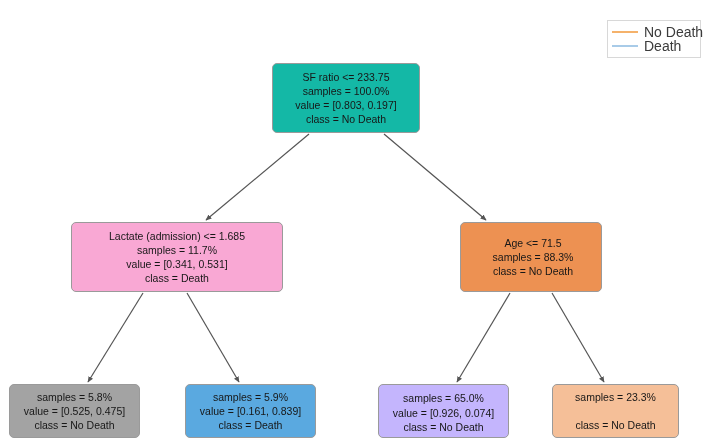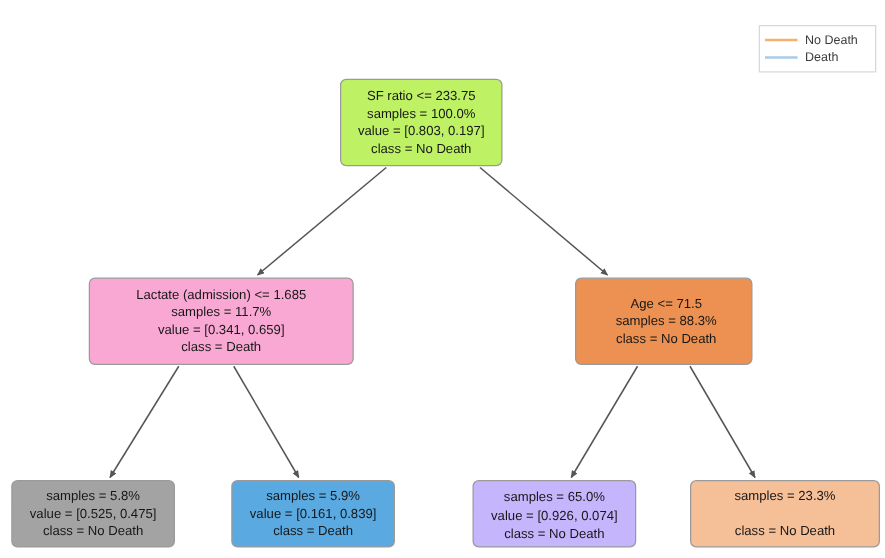--- a/index.html
+++ b/index.html
@@ -43,21 +43,21 @@
   }
   .legend-swatch {
     width: 26px;
     height: 0;
     border-top-width: 2px;
     border-top-style: solid;
     margin-right: 6px;
     flex: none;
   }
   .legend-label {
-    font-size: 10px;
+    font-size: 14px;
     color: #3b3b3b;
     white-space: nowrap;
   }
   
   .node {
     position: absolute;
     box-sizing: border-box;
     border-radius: 5px;
     border: 1px solid #9a9a9a;
     display: flex;
@@ -99,30 +99,30 @@
         <line x1="309" y1="134" x2="206" y2="220" stroke="#555555" stroke-width="1.2" marker-end="url(#arrowhead)"></line>
         <line x1="384" y1="134" x2="486" y2="220" stroke="#555555" stroke-width="1.2" marker-end="url(#arrowhead)"></line>
         <line x1="143" y1="293" x2="88" y2="382" stroke="#555555" stroke-width="1.2" marker-end="url(#arrowhead)"></line>
         <line x1="187" y1="293" x2="239" y2="382" stroke="#555555" stroke-width="1.2" marker-end="url(#arrowhead)"></line>
         <line x1="510" y1="293" x2="457" y2="382" stroke="#555555" stroke-width="1.2" marker-end="url(#arrowhead)"></line>
         <line x1="552" y1="293" x2="604" y2="382" stroke="#555555" stroke-width="1.2" marker-end="url(#arrowhead)"></line>
       </g>
   </svg>
 
   <div id="nodes">
-      <div class="node" style="left: 272px; top: 63px; width: 130px; height: 70px; background: #bef264;">
+      <div class="node" style="left: 272px; top: 63px; width: 148px; height: 70px; background: #14b8a6;">
         <div class="node-line">SF ratio &lt;= 233.75</div>
         <div class="node-line">samples = 100.0%</div>
         <div class="node-line">value = [0.803, 0.197]</div>
         <div class="node-line">class = No Death</div>
       </div>
       <div class="node" style="left: 71px; top: 222px; width: 212px; height: 70px; background: #f9a8d4; justify-content: center;">
         <div class="node-line">Lactate (admission) &lt;= 1.685</div>
         <div class="node-line">samples = 11.7%</div>
-        <div class="node-line">value = [0.341, 0.659]</div>
+        <div class="node-line">value = [0.341, 0.531]</div>
         <div class="node-line">class = Death</div>
       </div>
       <div class="node" style="left: 460px; top: 222px; width: 142px; height: 70px; background: rgb(237, 145, 82); padding-left: 11px;">
         <div class="node-line">Age &lt;= 71.5</div>
         <div class="node-line">samples = 88.3%</div>
         <div class="node-line">class = No Death</div>
       </div>
       <div class="node" style="left: 9px; top: 384px; width: 131px; height: 54px; background: #a3a3a3;">
         <div class="node-line">samples = 5.8%</div>
         <div class="node-line">value = [0.525, 0.475]</div>
@@ -131,21 +131,21 @@
       <div class="node" style="left: 185px; top: 384px; width: 131px; height: 54px; background: rgb(90, 169, 224);">
         <div class="node-line">samples = 5.9%</div>
         <div class="node-line">value = [0.161, 0.839]</div>
         <div class="node-line">class = Death</div>
       </div>
       <div class="node" style="left: 378px; top: 384px; width: 131px; height: 54px; background: #c4b5fd; justify-content: flex-end;">
         <div class="node-line">samples = 65.0%</div>
         <div class="node-line">value = [0.926, 0.074]</div>
         <div class="node-line">class = No Death</div>
       </div>
-      <div class="node" style="left: 552px; top: 384px; width: 152px; height: 54px; background: rgb(245, 191, 152); gap: 14px;">
+      <div class="node" style="left: 552px; top: 384px; width: 127px; height: 54px; background: rgb(245, 191, 152); gap: 14px;">
         <div class="node-line">samples = 23.3%</div>
         <div class="node-line">class = No Death</div>
       </div>
     </div>
 
   <div id="legend">
       <div class="legend-row">
         <span class="legend-swatch" style="border-top-color: rgb(245, 178, 107);"></span>
         <span class="legend-label">No Death</span>
       </div>

